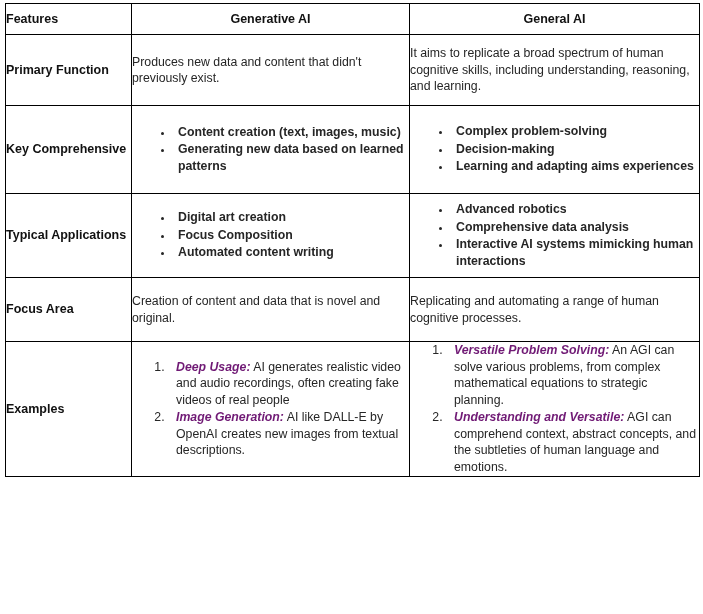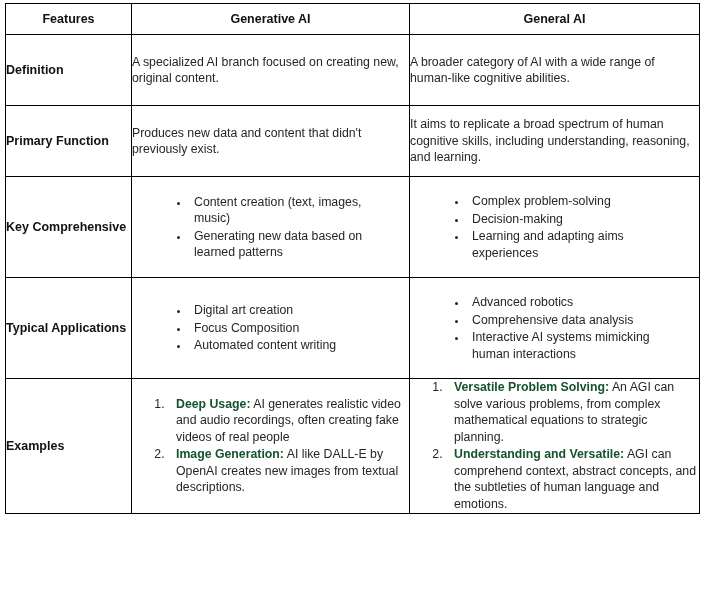--- a/index.html
+++ b/index.html
@@ -40,21 +40,21 @@
   col.c-gai     { width: 290px; }
 
   
   tr.head-row th {
     height: 30px;
     font-size: 12.5px;
     font-weight: bold;
     color: #111111;
   }
   th.head-feature {
-    text-align: center;
+    text-align: left;
     padding-left: 9px;
   }
   th.head-col {
     text-align: center;
   }
 
   
   td.feature-cell {
     font-size: 12.5px;
     font-weight: bold;
@@ -73,23 +73,24 @@
     line-height: 16.5px;
   }
   td.body-cell p.para {
     margin: 0;
   }
   td.list-cell {
     padding: 6px 8px 6px 8px;
   }
 
   ul.bullets {
-    margin: 16px;
+    margin: 0;
     padding: 0 0 0 42px;
     list-style-type: disc;
+    font-weight: bold;
   }
   ul.bullets li {
     margin: 0 0 1px 0;
     padding-left: 4px;
     line-height: 16.5px;
     font-size: 12.3px;
     color: #262626;
   }
   ul.bullets li::marker {
     font-size: 11px;
@@ -102,21 +103,22 @@
   }
   ol.numbers li {
     margin: 0 0 1px 0;
     padding-left: 8px;
     line-height: 16.5px;
     font-size: 12.3px;
     color: #262626;
   }
   ol.numbers li .lead {
     font-weight: bold;
-    color: #14532d;
+    color: #701a75;
+    font-style: italic;
   }
 
   
   tr.r-definition td  { height: 70px; }
   tr.r-primary td     { height: 70px; }
   tr.r-keycap td      { height: 87px; }
   tr.r-typical td     { height: 83px; }
   tr.r-focus td       { height: 63px; }
   tr.r-usage td       { height: 69px; }
   tr.r-examples td    { height: 131px; }
@@ -133,29 +135,20 @@
     </colgroup>
     <thead>
       <tr class="head-row">
         <th class="head-feature">Features</th>
         <th class="head-col">Generative AI</th>
         <th class="head-col">General AI</th>
       </tr>
     </thead>
     <tbody>
 
-      <tr class="r-definition">
-        <td class="feature-cell">Definition</td>
-        <td class="body-cell">
-          <p class="para">A specialized AI branch focused on creating new, original content.</p>
-        </td>
-        <td class="body-cell">
-          <p class="para">A broader category of AI with a wide range of human-like cognitive abilities.</p>
-        </td>
-      </tr>
 
       <tr class="r-primary">
         <td class="feature-cell">Primary Function</td>
         <td class="body-cell">
           <p class="para">Produces new data and content that didn't previously exist.</p>
         </td>
         <td class="body-cell">
           <p class="para">It aims to replicate a broad spectrum of human cognitive skills, including understanding, reasoning, and learning.</p>
         </td>
       </tr>
@@ -188,20 +181,29 @@
         </td>
         <td class="body-cell list-cell">
           <ul class="bullets">
             <li>Advanced robotics</li>
             <li>Comprehensive data analysis</li>
             <li>Interactive AI systems mimicking human interactions</li>
           </ul>
         </td>
       </tr>
 
+      <tr class="r-focus">
+        <td class="feature-cell">Focus Area</td>
+        <td class="body-cell">
+          <p class="para">Creation of content and data that is novel and original.</p>
+        </td>
+        <td class="body-cell">
+          <p class="para">Replicating and automating a range of human cognitive processes.</p>
+        </td>
+      </tr>
 
 
       <tr class="r-examples">
         <td class="feature-cell">Examples</td>
         <td class="body-cell list-cell">
           <ol class="numbers">
             <li><span class="lead">Deep Usage:</span><span> AI generates realistic video and audio recordings, often creating fake videos of real people</span></li>
             <li><span class="lead">Image Generation:</span><span> AI like DALL-E by OpenAI creates new images from textual descriptions.</span></li>
           </ol>
         </td>

